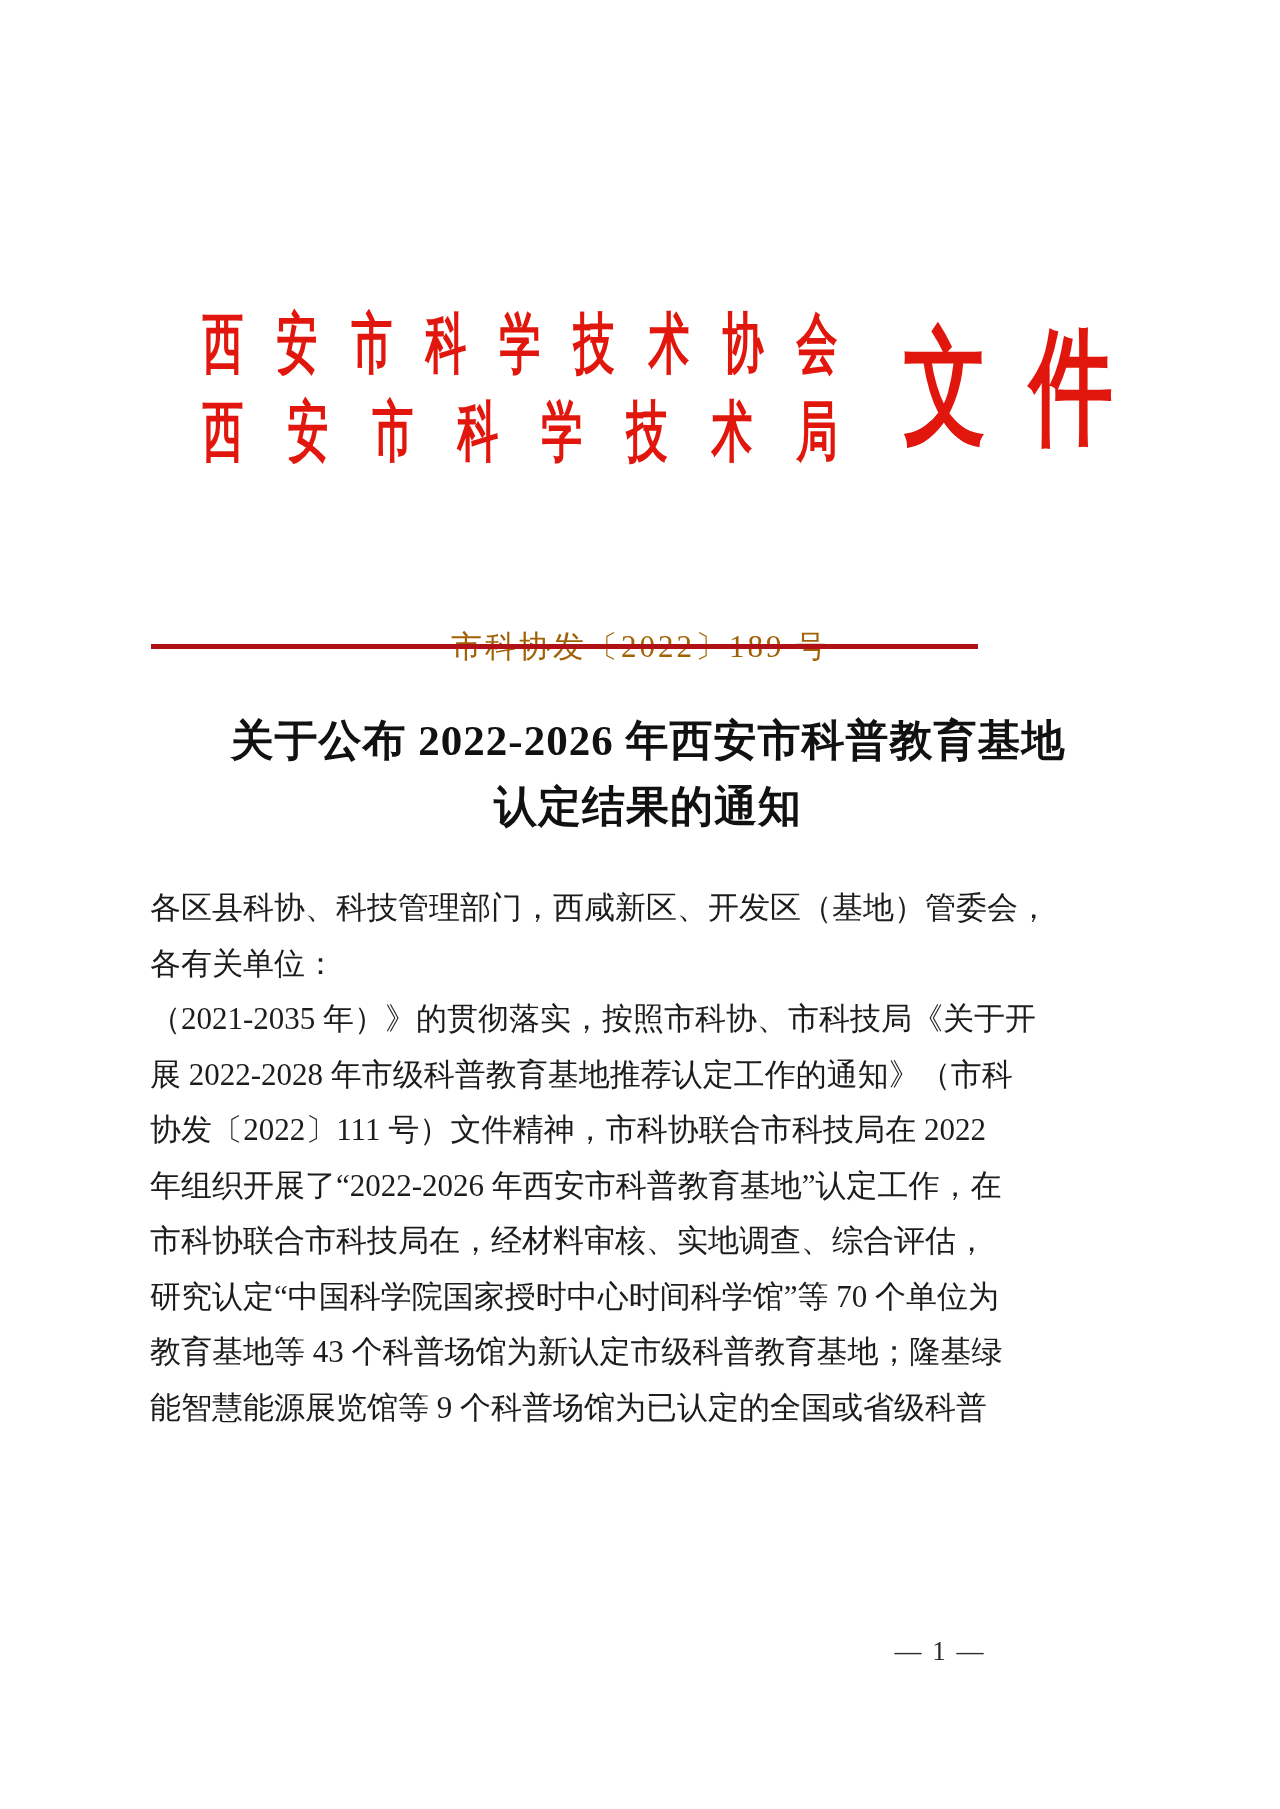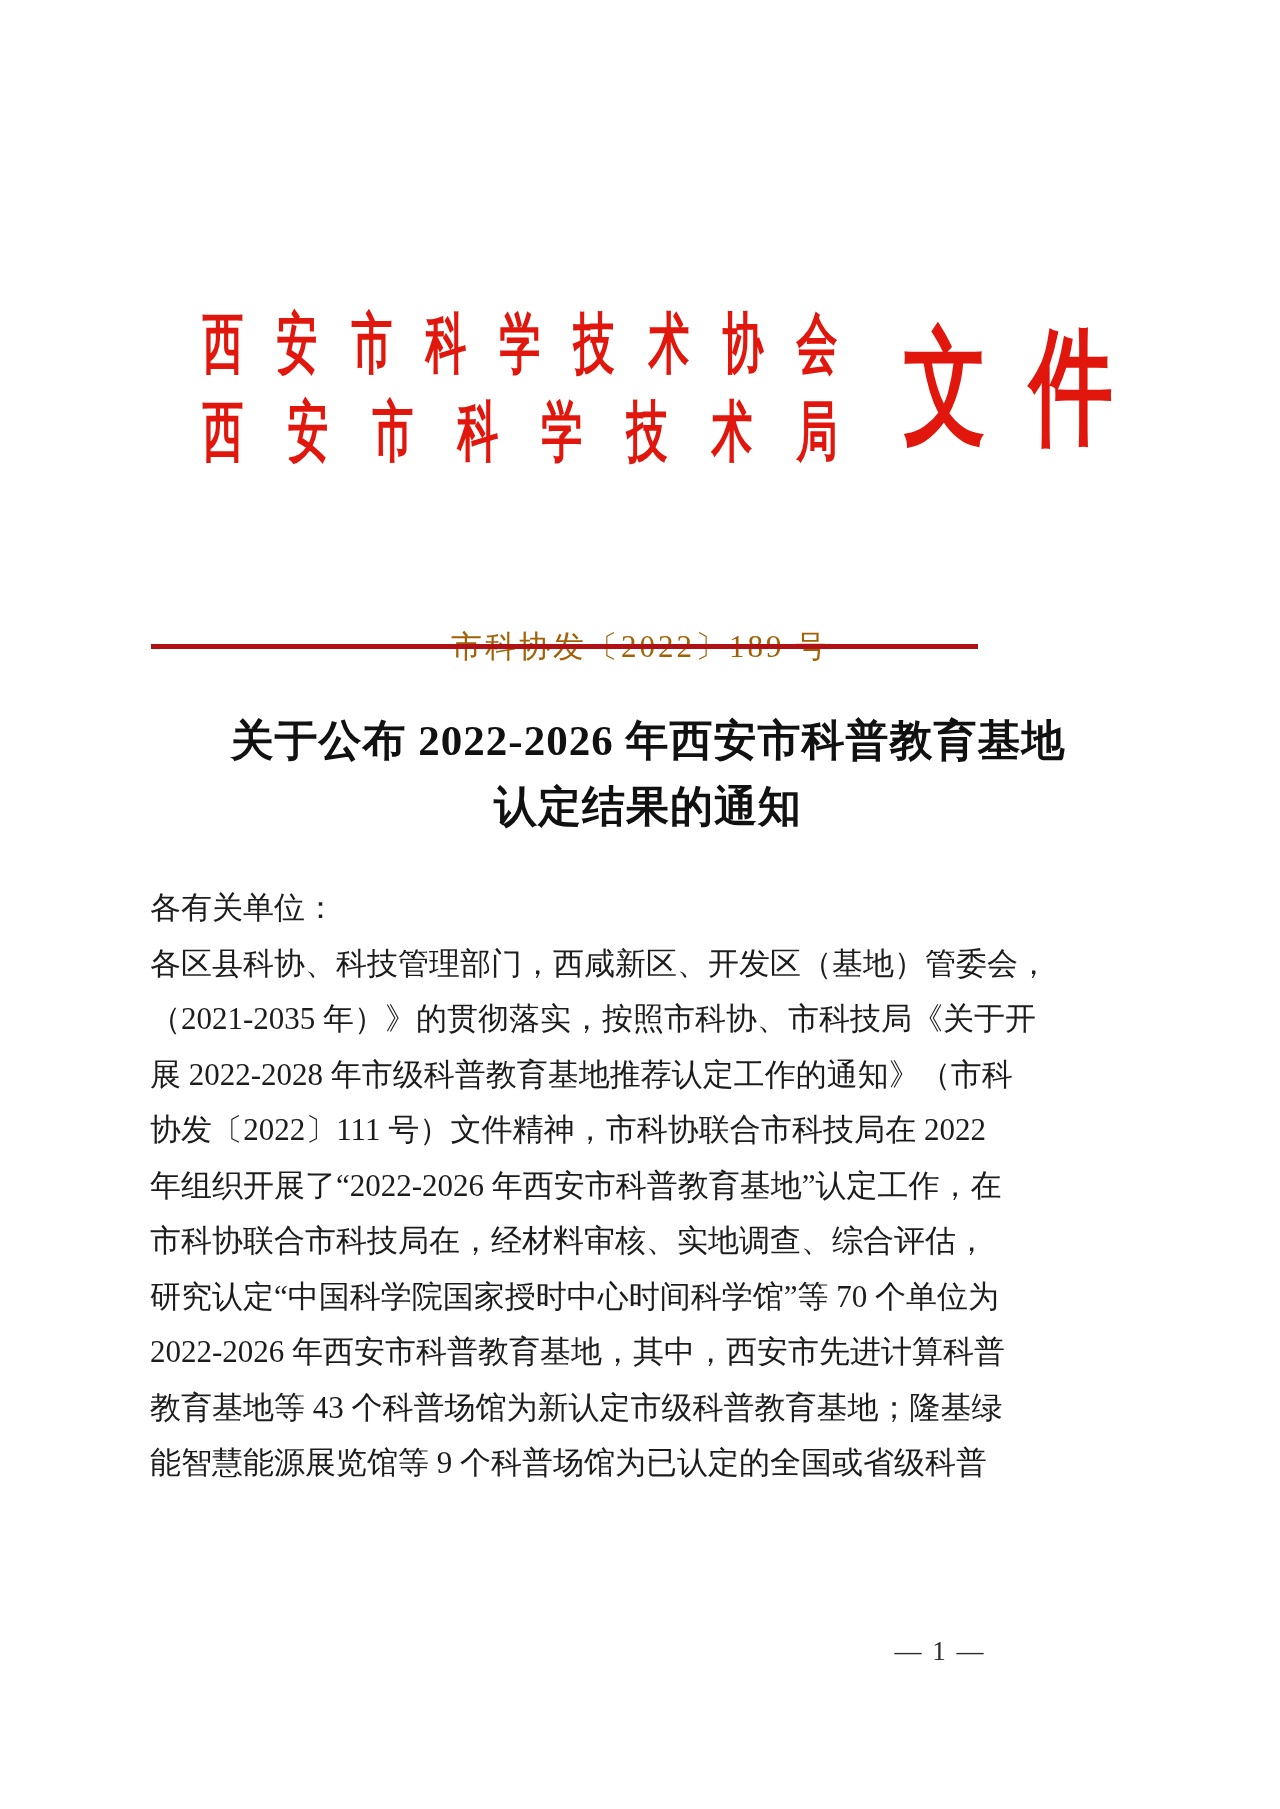--- a/index.html
+++ b/index.html
@@ -178,28 +178,27 @@
   <div class="doc-number">市科协发〔2022〕189 号</div>
 
   <div class="red-divider"></div>
 
   <h1 class="title">
     <span class="title-line">关于公布 2022-2026 年西安市科普教育基地</span>
     <span class="title-line">认定结果的通知</span>
   </h1>
 
   <div class="body-text">
+    <div class="body-line">各区县科协、科技管理部门，西咸新区、开发区（基地）管委会，</div>
     <div class="body-line no-just">各有关单位：</div>
-    <div class="body-line">各区县科协、科技管理部门，西咸新区、开发区（基地）管委会，</div>
     <div class="body-line">（2021-2035 年）》的贯彻落实，按照市科协、市科技局《关于开</div>
     <div class="body-line">展 2022-2028 年市级科普教育基地推荐认定工作的通知》（市科</div>
     <div class="body-line">协发〔2022〕111 号）文件精神，市科协联合市科技局在 2022</div>
     <div class="body-line">年组织开展了“2022-2026 年西安市科普教育基地”认定工作，在</div>
     <div class="body-line">市科协联合市科技局在，经材料审核、实地调查、综合评估，</div>
     <div class="body-line">研究认定“中国科学院国家授时中心时间科学馆”等 70 个单位为</div>
-    <div class="body-line">2022-2026 年西安市科普教育基地，其中，西安市先进计算科普</div>
     <div class="body-line">教育基地等 43 个科普场馆为新认定市级科普教育基地；隆基绿</div>
     <div class="body-line">能智慧能源展览馆等 9 个科普场馆为已认定的全国或省级科普</div>
   </div>
 
   <div class="page-number">— 1 —</div>
 
 </div>
 
 </body></html>

